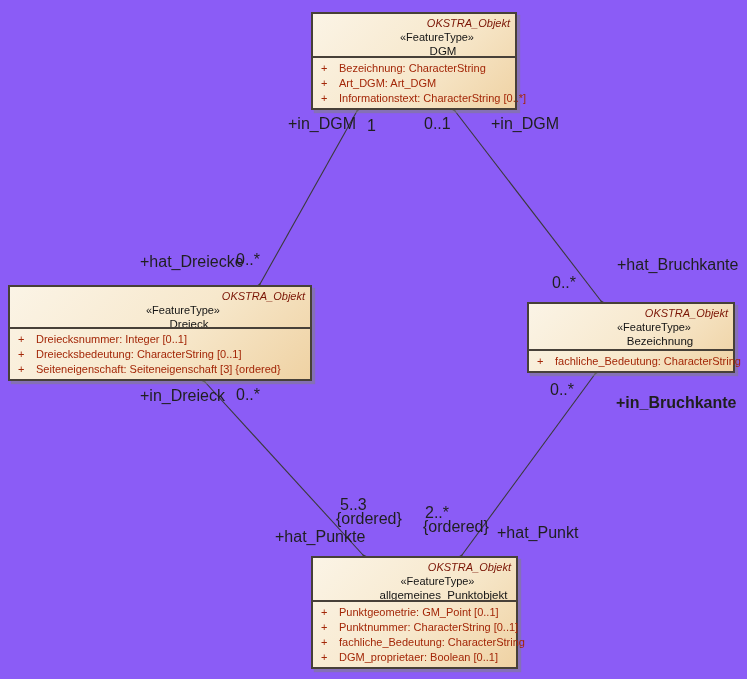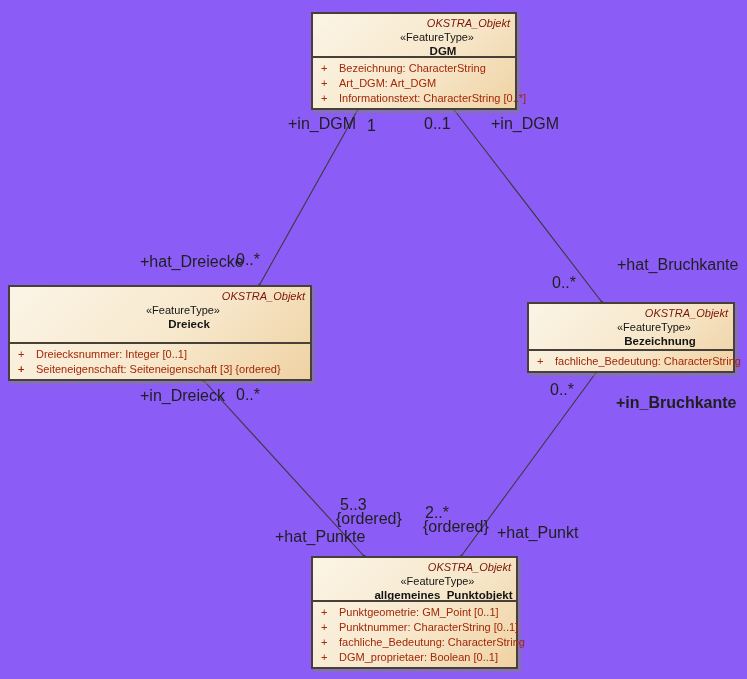--- a/index.html
+++ b/index.html
@@ -13,23 +13,23 @@
     position:absolute;display:flex;flex-direction:column;box-sizing:border-box;
     background:linear-gradient(135deg,#fbf4e6 0%,#f7e8cc 55%,#efd2a3 100%);
     border:2px solid #474038;
     box-shadow:3px 3px 1px rgba(130,130,130,.55);
   }
   .ea-hdr{flex:1;display:flex;flex-direction:column;min-height:0;}
   .ea-tag{
     text-align:right;font-style:italic;font-size:11px;line-height:13px;
     color:#7a1404;padding:3px 5px 0 0;white-space:nowrap;
   }
-  .ea-title{flex:1;display:flex;flex-direction:column;justify-content:flex-start;align-items:center;padding-bottom:2px;padding-left:46px;}
+  .ea-title{flex:1;display:flex;flex-direction:column;justify-content:center;align-items:center;padding-bottom:2px;padding-left:46px;}
   .ea-st{font-size:11px;line-height:14px;color:#141414;}
-  .ea-nm{font-size:11.5px;line-height:14px;font-weight:bold;color:#141414;margin-left:12px;}
+  .ea-nm{font-size:11.5px;line-height:14px;font-weight:normal;color:#141414;margin-left:12px;}
   .ea-attrs{border-top:2px solid #474038;padding:3px 4px 2px 0;}
   .ea-attr{
     position:relative;padding-left:26px;font-size:11px;line-height:15px;
     color:#a32708;white-space:nowrap;
   }
   .ea-attr .plus{position:absolute;left:8px;}
 
   .lbl{
     position:absolute;font-size:16px;line-height:13px;color:#1f1f1f;white-space:nowrap;
   }
@@ -69,21 +69,21 @@
   <div class="ea-class" style="left:8px;top:285px;width:304px;height:96px;">
     <div class="ea-hdr">
       <div class="ea-tag">OKSTRA_Objekt</div>
       <div class="ea-title">
         <div class="ea-st">«FeatureType»</div>
         <div class="ea-nm">Dreieck</div>
       </div>
     </div>
     <div class="ea-attrs">
       <div class="ea-attr"><span class="plus">+</span><span>Dreiecksnummer: Integer [0..1]</span></div>
-      <div class="ea-attr"><span class="plus">+</span></div>
+      <div class="ea-attr"><span class="plus">+</span><span>Dreiecksbedeutung: CharacterString [0..1]</span></div>
       <div class="ea-attr"><span class="plus">+</span><span>Seiteneigenschaft: Seiteneigenschaft [3] {ordered}</span></div>
     </div>
   </div>
 
   <div class="ea-class" style="left:527px;top:302px;width:208px;height:71px;">
     <div class="ea-hdr">
       <div class="ea-tag">OKSTRA_Objekt</div>
       <div class="ea-title">
         <div class="ea-st">«FeatureType»</div>
         <div class="ea-nm">Bezeichnung</div>

